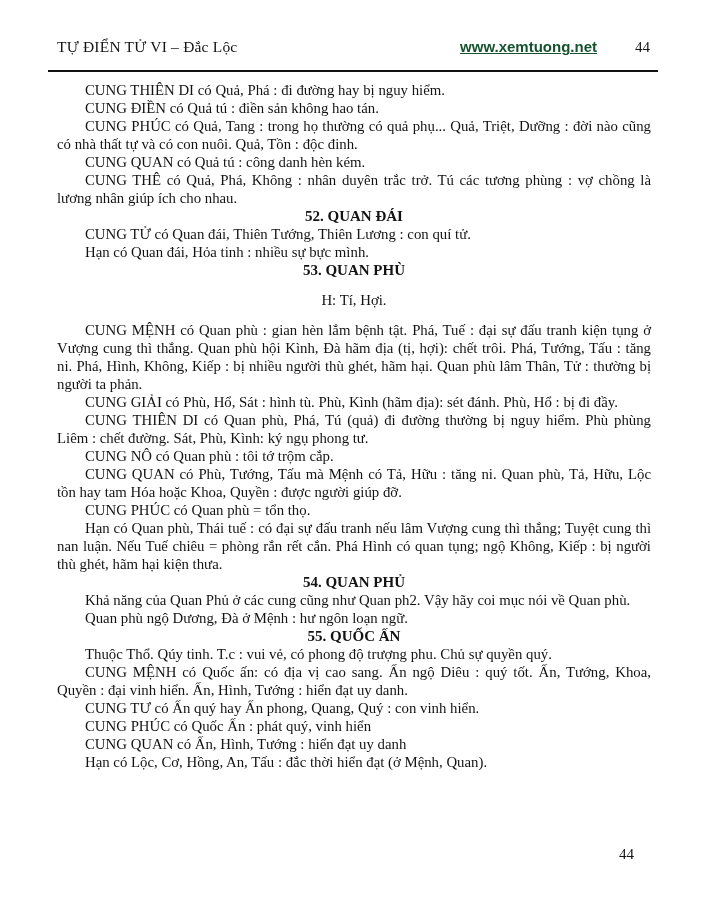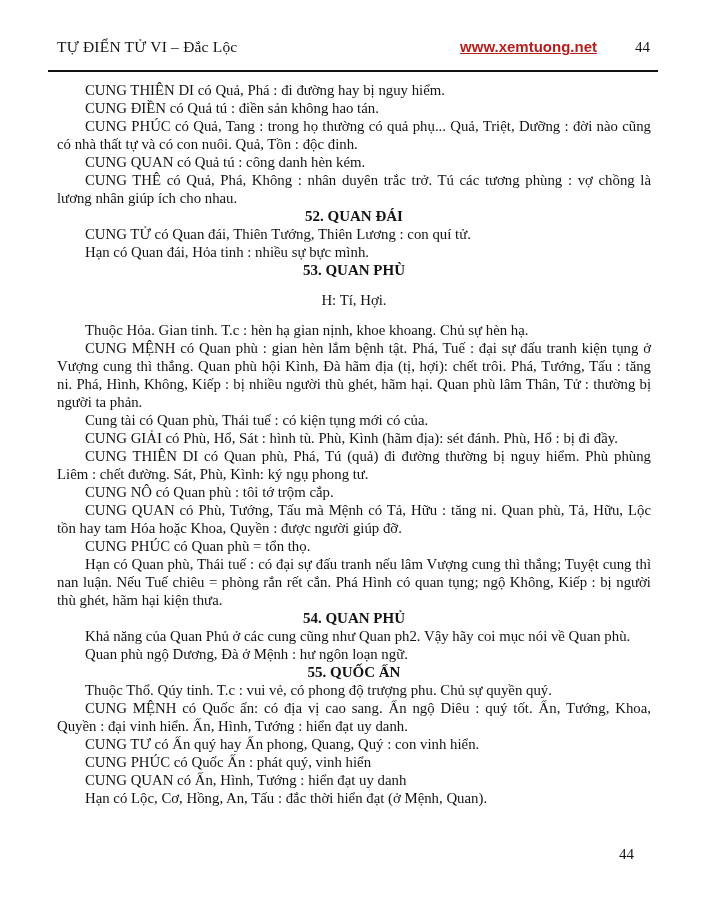--- a/index.html
+++ b/index.html
@@ -79,40 +79,38 @@
     font-size: 15px;
   }
 </style>
 </head>
 <body>
 
 <div class="page">
 
   <div class="header">
     <span class="header-title">TỰ ĐIỂN TỬ VI – Đắc Lộc</span>
-    <span class="header-link" style="color: #b91c1c;">www.xemtuong.net</span>
+    <span class="header-link" style="color: #14532d;">www.xemtuong.net</span>
     <span class="header-pagenum">44</span>
   </div>
 
   <div class="header-rule"></div>
 
   <div class="doc-body">
       <p class="para">CUNG THIÊN DI có Quả, Phá : đi đường hay bị nguy hiểm.</p>
       <p class="para">CUNG ĐIỀN có Quả tú : điền sản không hao tán.</p>
       <p class="para">CUNG PHÚC có Quả, Tang : trong họ thường có quả phụ... Quả, Triệt, Dưỡng : đời nào cũng có nhà thất tự và có con nuôi. Quả, Tồn : độc đinh.</p>
       <p class="para">CUNG QUAN có Quả tú : công danh hèn kém.</p>
       <p class="para">CUNG THÊ có Quả, Phá, Không : nhân duyên trắc trở. Tú các tương phùng : vợ chồng là lương nhân giúp ích cho nhau.</p>
       <p class="heading">52. QUAN ĐÁI</p>
       <p class="para">CUNG TỬ có Quan đái, Thiên Tướng, Thiên Lương : con quí tử.</p>
       <p class="para">Hạn có Quan đái, Hỏa tinh : nhiều sự bực mình.</p>
       <p class="heading">53. QUAN PHÙ</p>
       <p class="subtitle">H: Tí, Hợi.</p>
-      <p class="para">Thuộc Hỏa. Gian tinh. T.c : hèn hạ gian nịnh, khoe khoang. Chủ sự hèn hạ.</p>
       <p class="para">CUNG MỆNH có Quan phù : gian hèn lắm bệnh tật. Phá, Tuế : đại sự đấu tranh kiện tụng ở Vượng cung thì thắng. Quan phù hội Kình, Đà hãm địa (tị, hợi): chết trôi. Phá, Tướng, Tấu : tăng ni. Phá, Hình, Không, Kiếp : bị nhiều người thù ghét, hãm hại. Quan phù lâm Thân, Tử : thường bị người ta phản.</p>
-      <p class="para">Cung tài có Quan phù, Thái tuế : có kiện tụng mới có của.</p>
       <p class="para">CUNG GIẢI có Phù, Hổ, Sát : hình tù. Phù, Kình (hãm địa): sét đánh. Phù, Hổ : bị đi đầy.</p>
       <p class="para">CUNG THIÊN DI có Quan phù, Phá, Tú (quả) đi đường thường bị nguy hiểm. Phù phùng Liêm : chết đường. Sát, Phù, Kình: ký ngụ phong tư.</p>
       <p class="para">CUNG NÔ có Quan phù : tôi tớ trộm cắp.</p>
       <p class="para">CUNG QUAN có Phù, Tướng, Tấu mà Mệnh có Tả, Hữu : tăng ni. Quan phù, Tả, Hữu, Lộc tồn hay tam Hóa hoặc Khoa, Quyền : được người giúp đỡ.</p>
       <p class="para">CUNG PHÚC có Quan phù = tổn thọ.</p>
       <p class="para">Hạn có Quan phù, Thái tuế : có đại sự đấu tranh nếu lâm Vượng cung thì thắng; Tuyệt cung thì nan luận. Nếu Tuế chiêu = phòng rắn rết cắn. Phá Hình có quan tụng; ngộ Không, Kiếp : bị người thù ghét, hãm hại kiện thưa.</p>
       <p class="heading">54. QUAN PHỦ</p>
       <p class="para">Khả năng của Quan Phủ ở các cung cũng như Quan ph2. Vậy hãy coi mục nói về Quan phù.</p>
       <p class="para">Quan phù ngộ Dương, Đà ở Mệnh : hư ngôn loạn ngữ.</p>
       <p class="heading">55. QUỐC ẤN</p>

